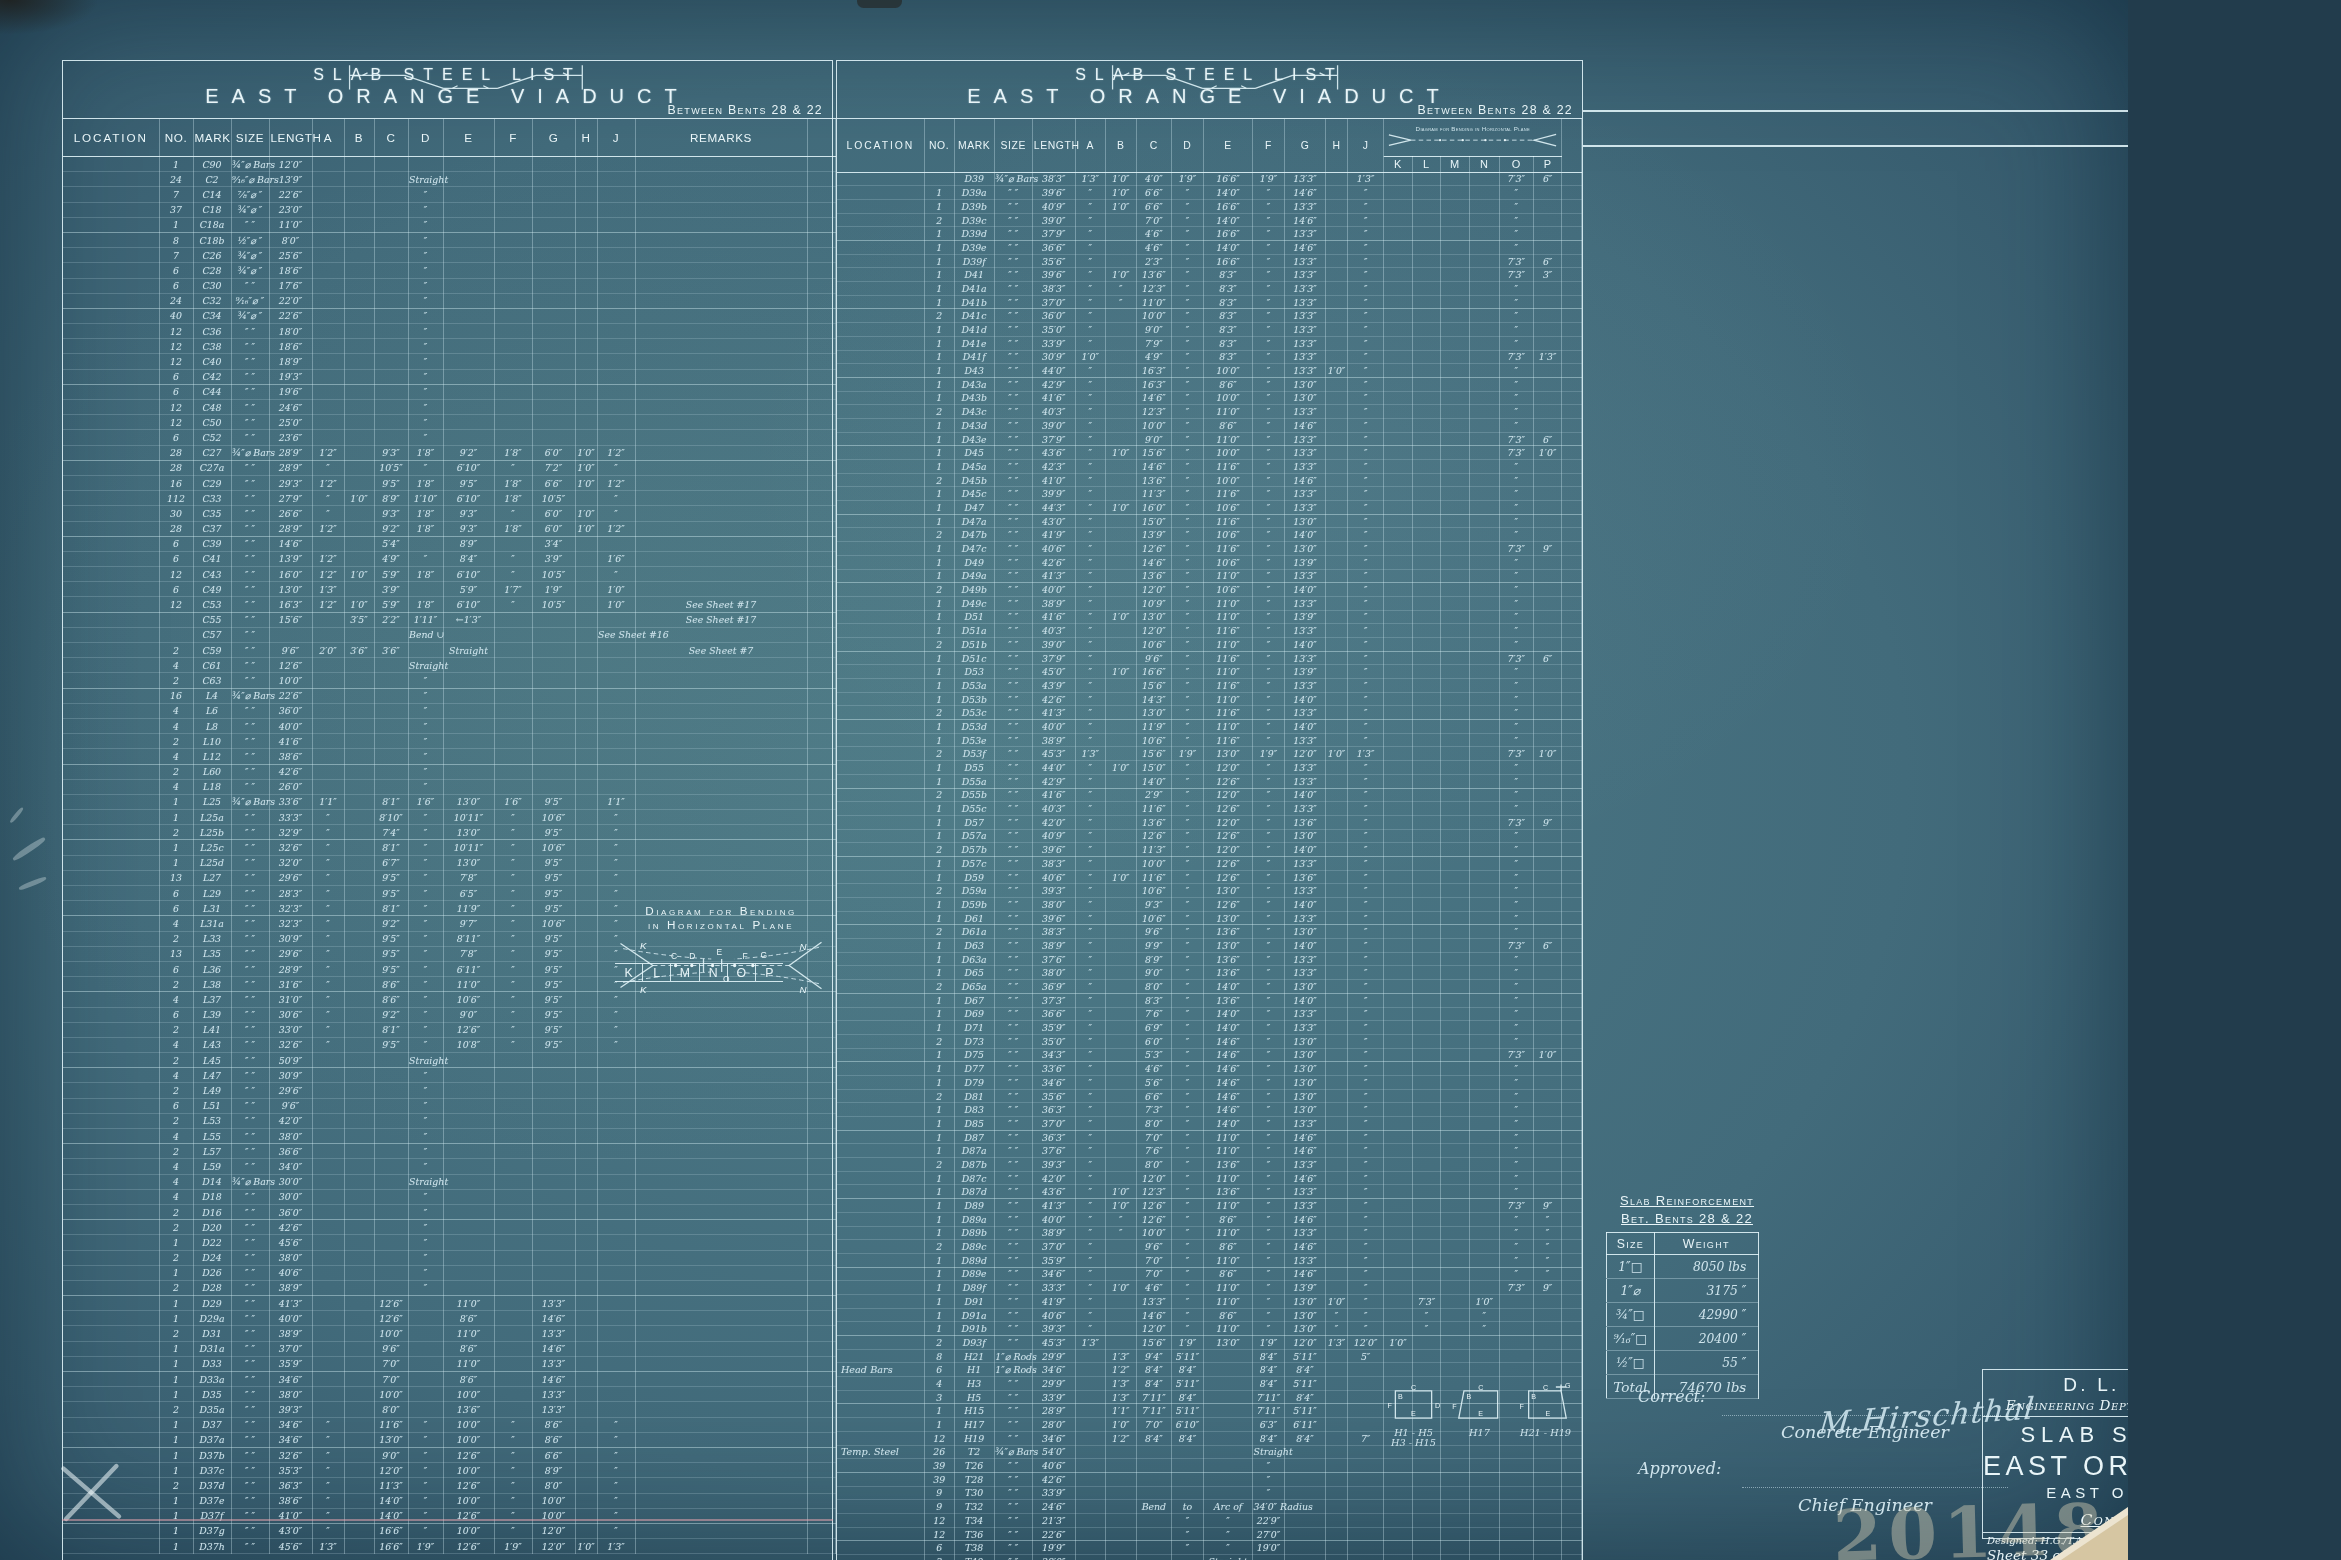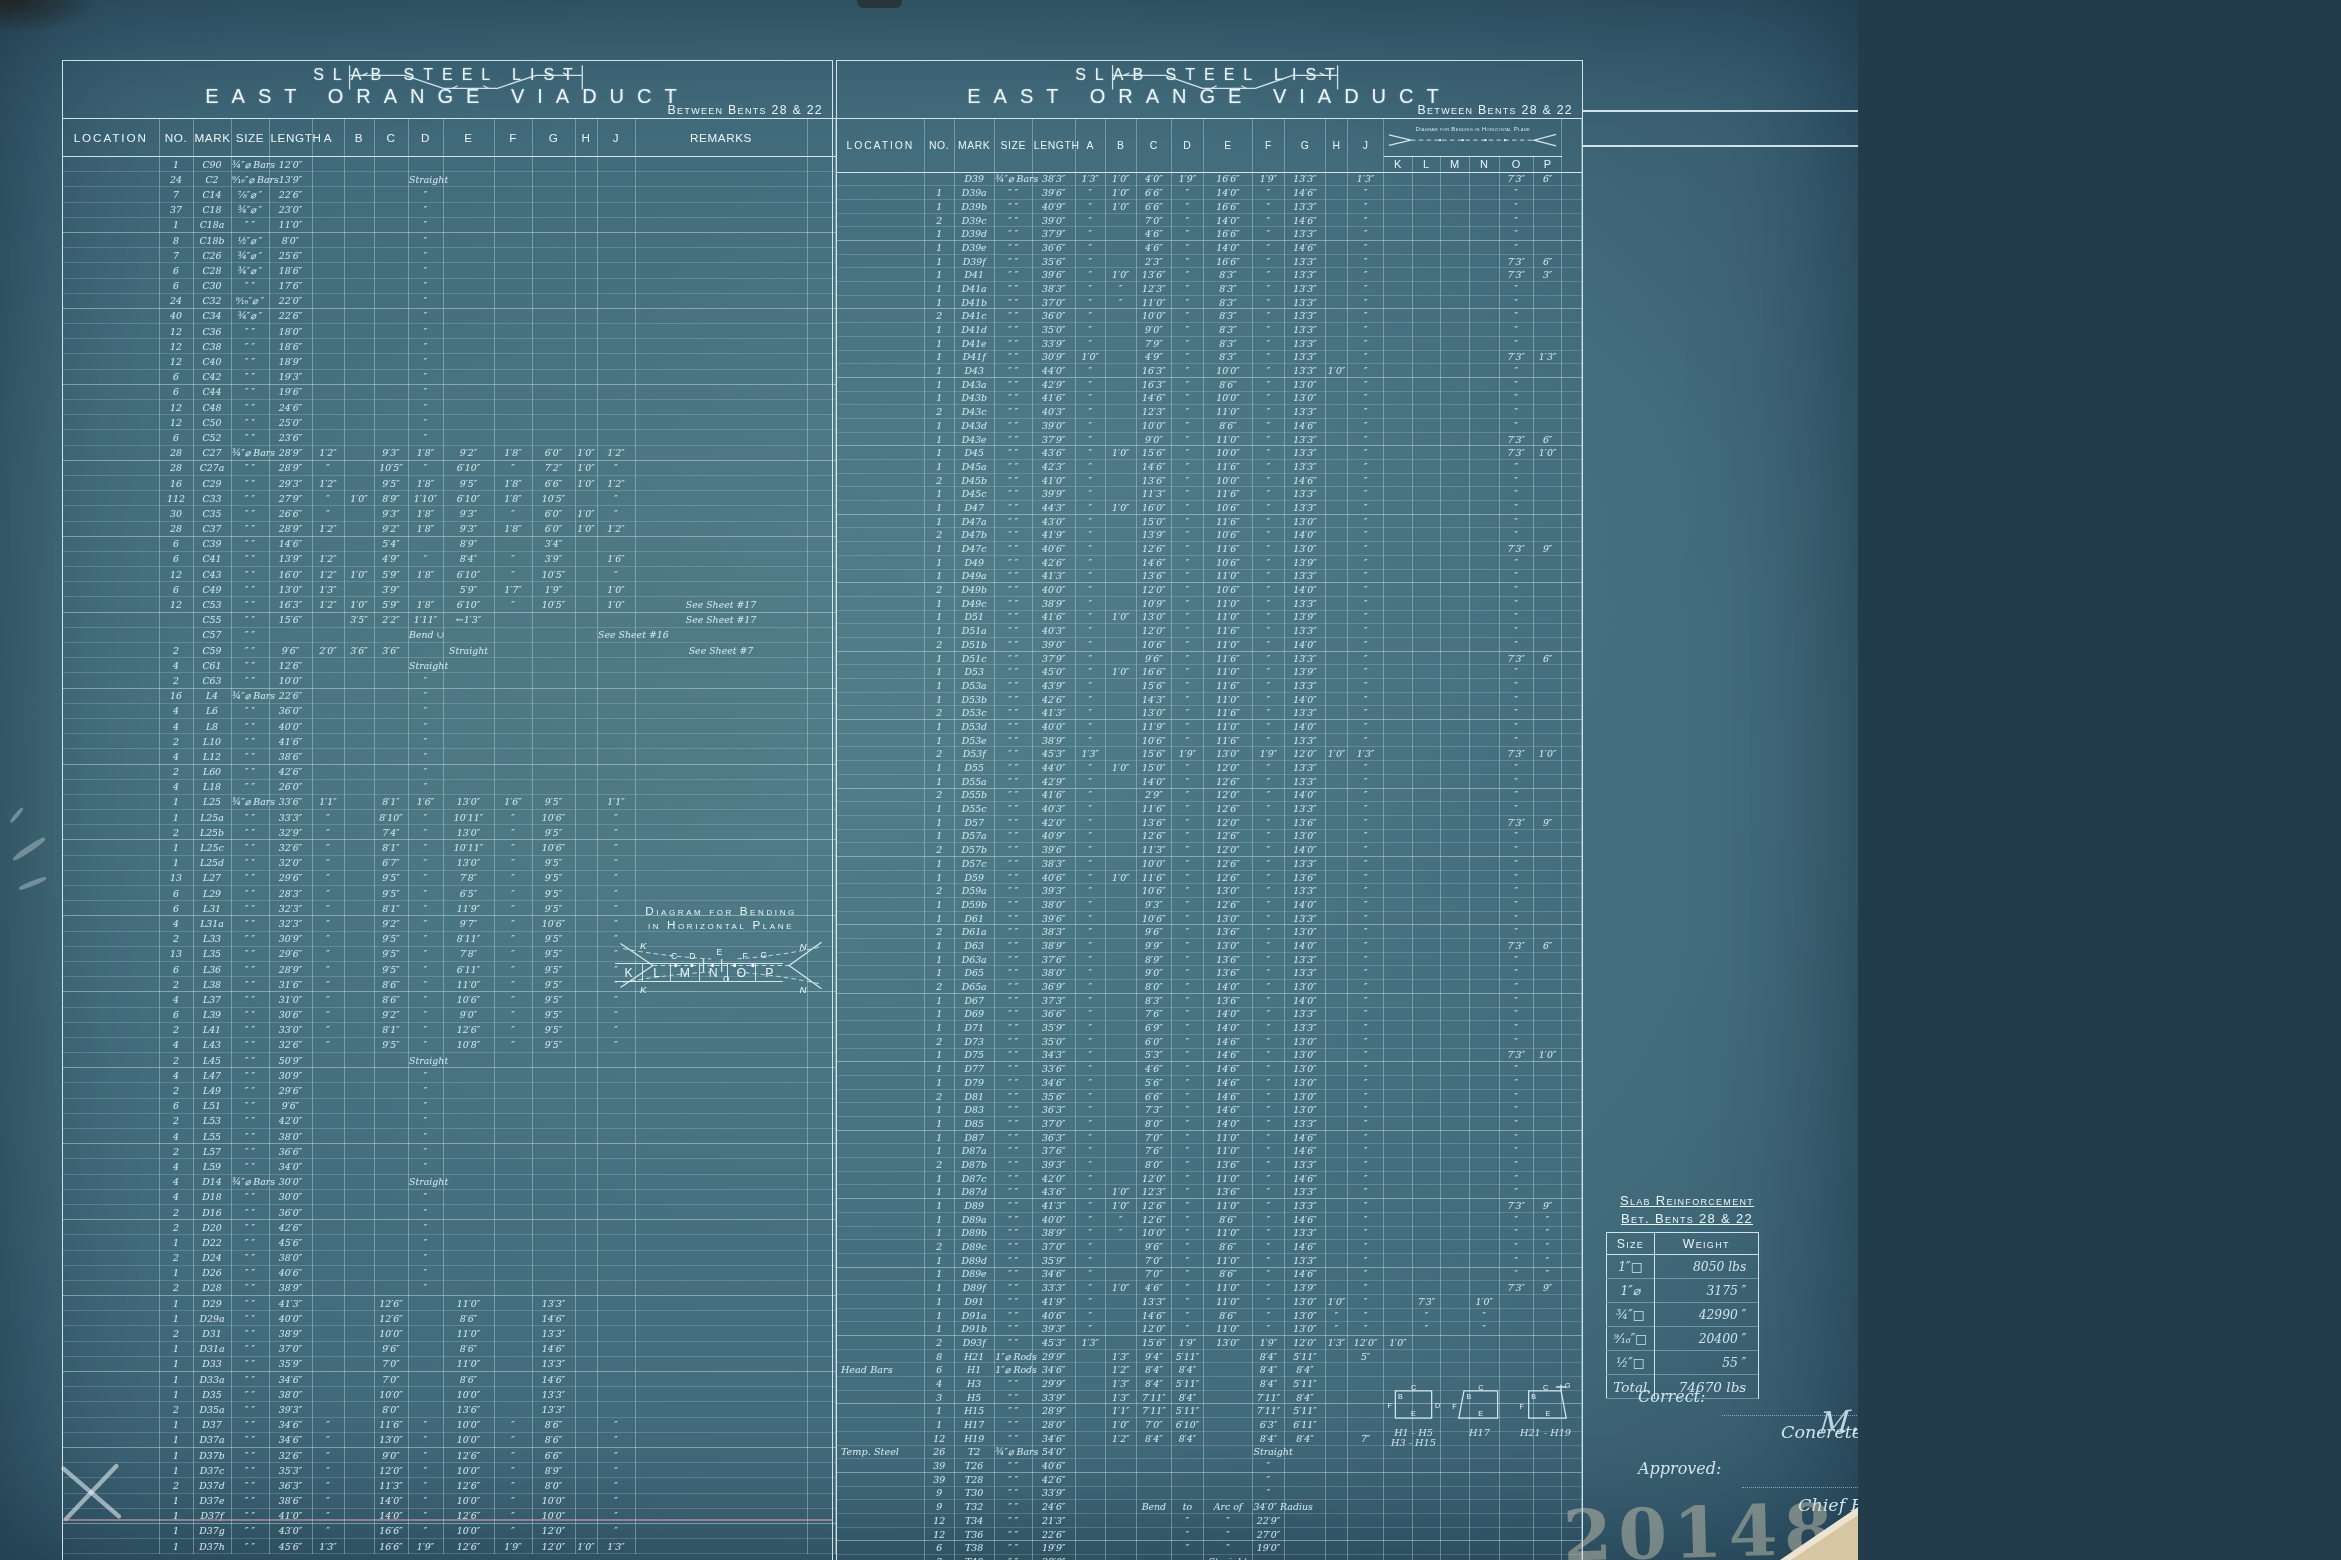--- a/index.html
+++ b/index.html
@@ -1,18 +1,18 @@
 <!DOCTYPE html>
 <html style="--sheet-center: #4d7a87; --sheet-mid: #426b7b; --sheet-edge: #2c4f63; --ink: #cfe4ec; --ink-bright: #e9f5f8; --grid: rgba(208,234,242,0.36); --grid-strong: rgba(228,246,251,0.88); --pencil-pink: rgba(240,168,178,0.5); --stamp: rgba(224,215,186,0.42); --tear-tan: #d6c6a2;font-size:10.4px"><head>
 <meta charset="utf-8">
 <style>
   html,body{margin:0;padding:0;background:#223c4c;}
   *{box-sizing:border-box;}
   #sheet{
-    position:relative;width:1858px;height:1560px;overflow:hidden;
+    position:relative;width:2128px;height:1560px;overflow:hidden;
     font-family:"Liberation Sans",sans-serif;color:var(--ink);
     background:
       radial-gradient(1102px 842px at 28% 42%, rgba(125,165,150,.10), transparent 62%),
       radial-gradient(972px 713px at 62% 30%, rgba(190,220,225,.06), transparent 60%),
       radial-gradient(1685px 1296px at 46% 50%, var(--sheet-center) 0%, var(--sheet-mid) 55%, #35596c 85%, var(--sheet-edge) 100%);
     box-shadow:inset 0 0 143px rgba(8,32,48,.6);
   }
   .txt{white-space:nowrap;}
   
   .panel{position:absolute;top:60px;height:1501px;border:1.6px solid var(--grid-strong);}

